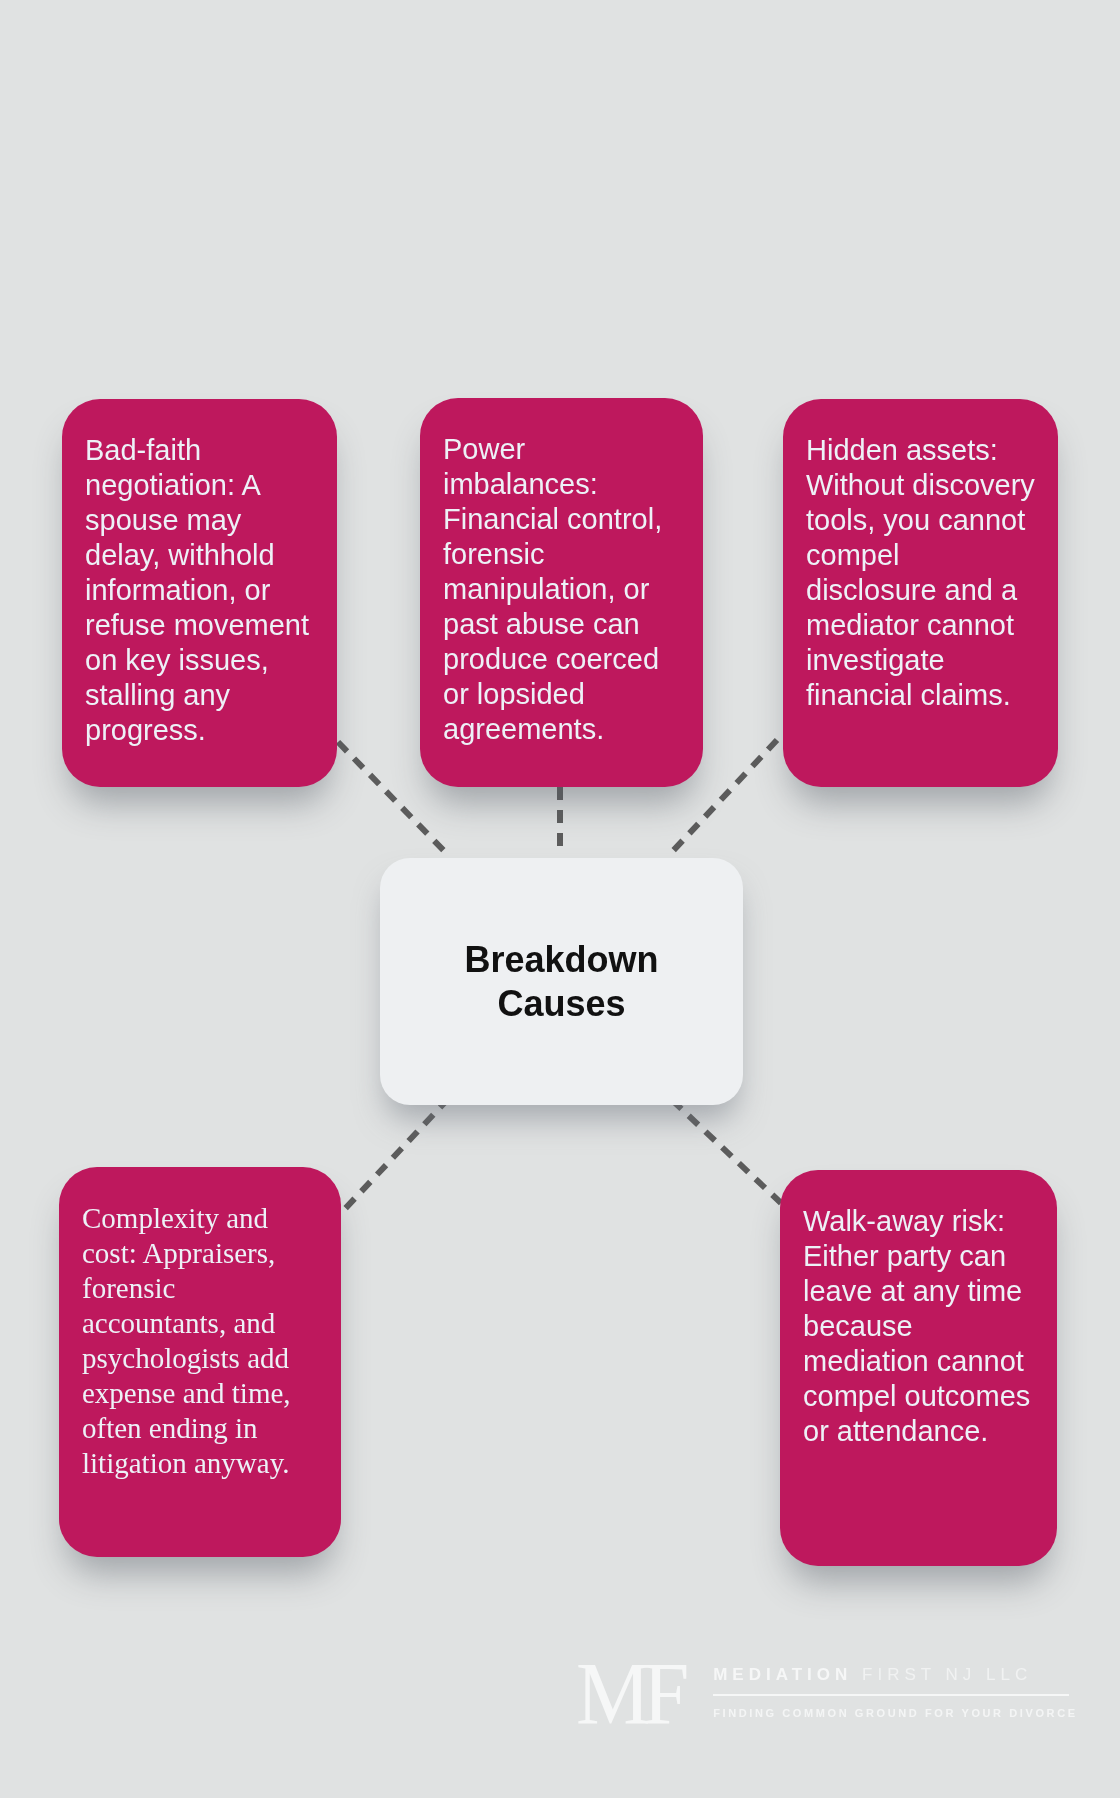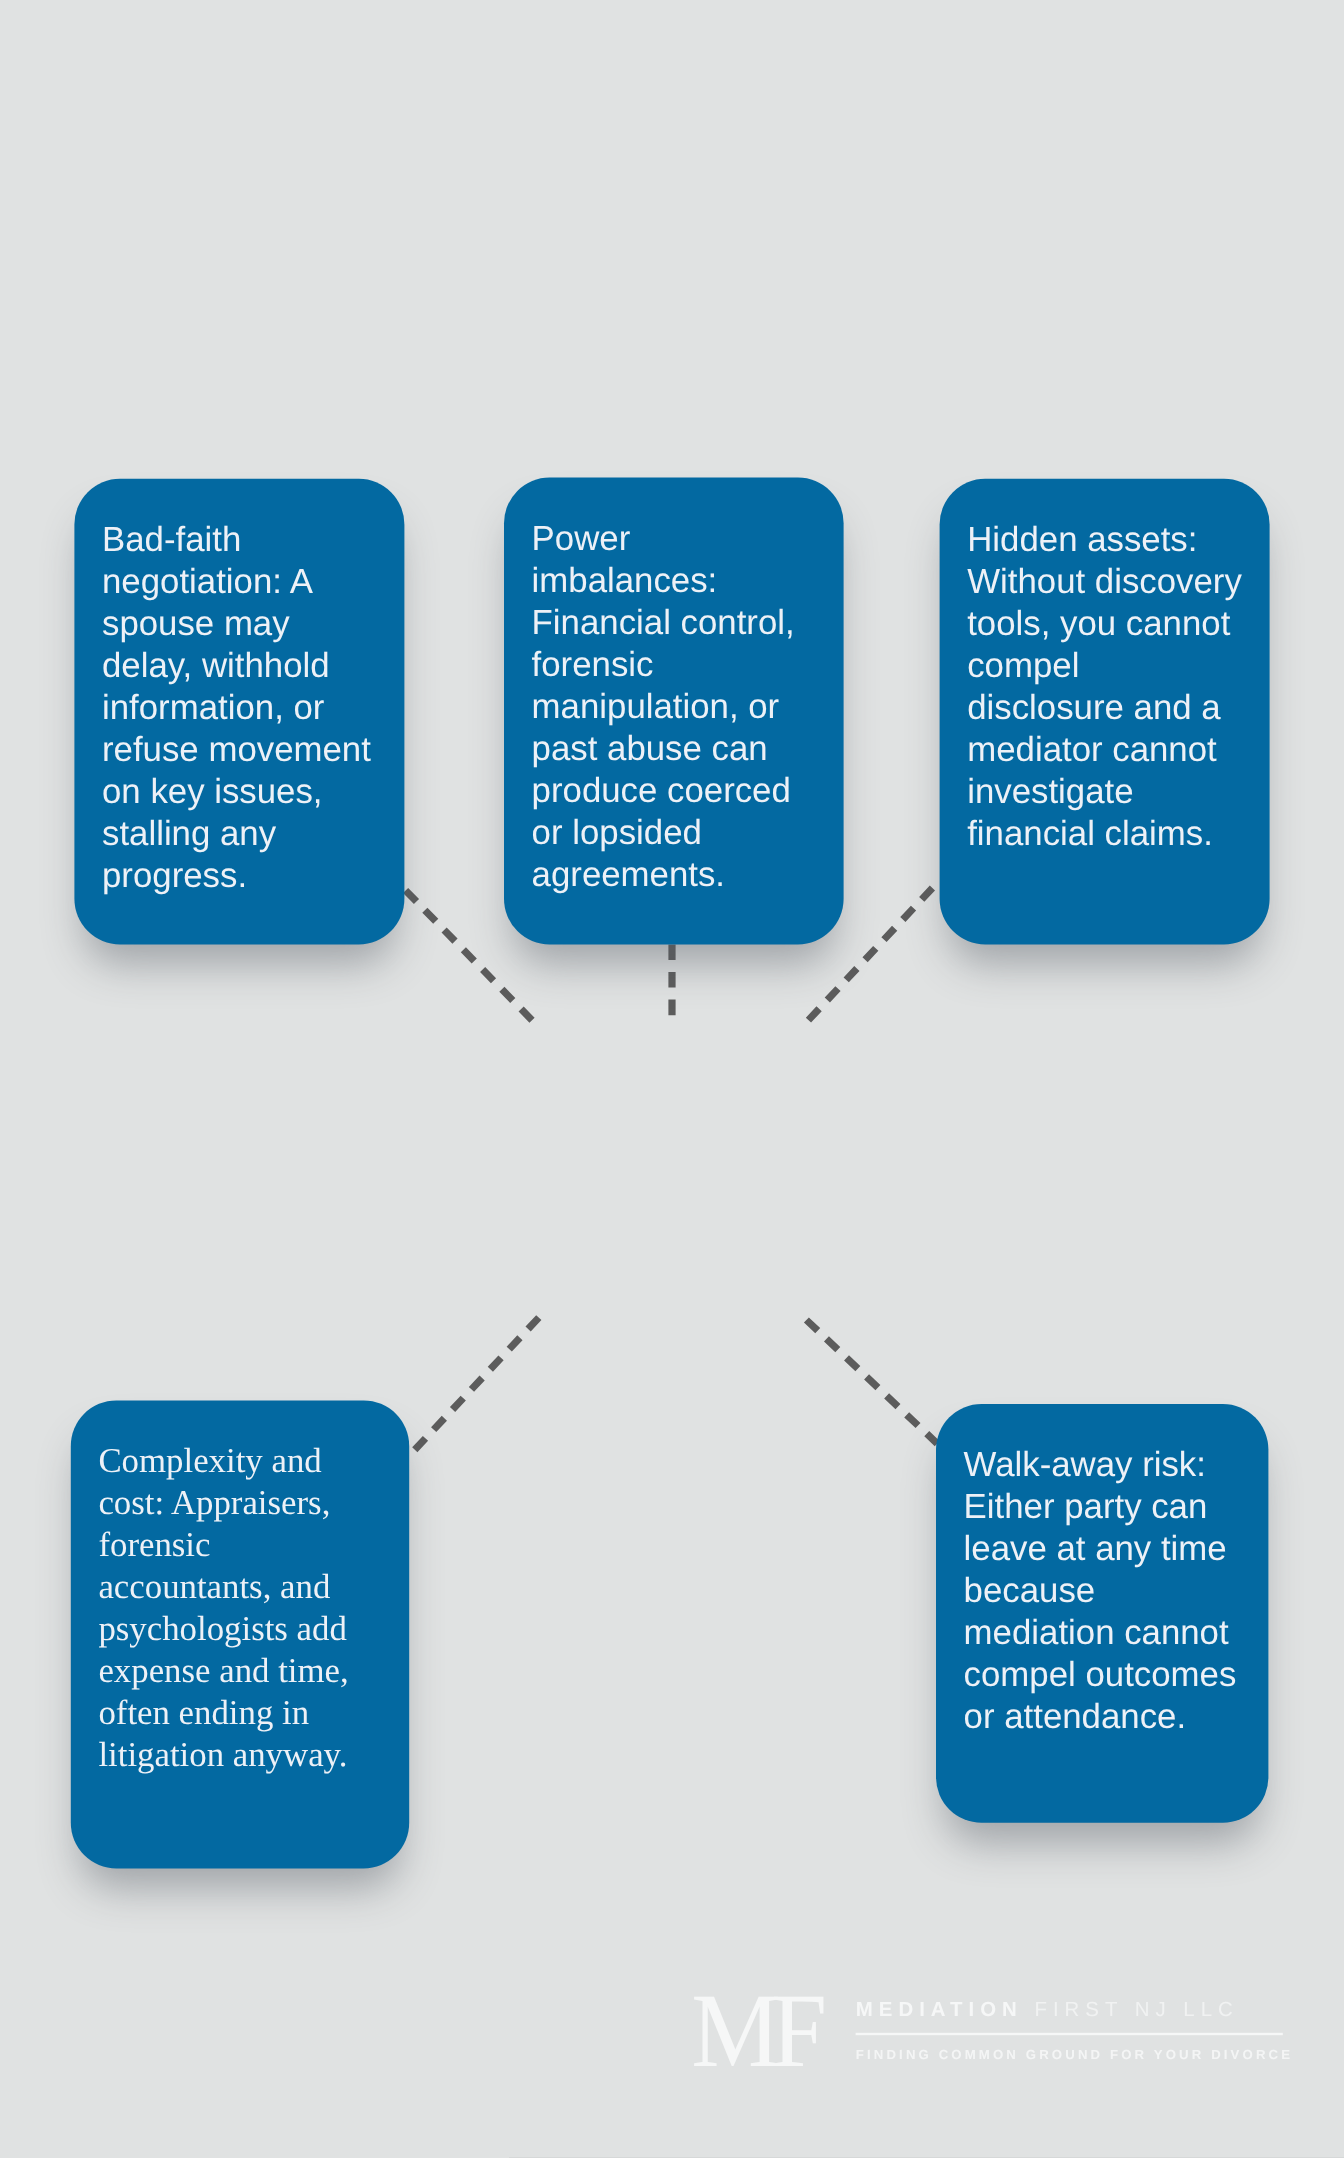--- a/index.html
+++ b/index.html
@@ -31,34 +31,34 @@
   .connectors{
     position:absolute;
     top:0;left:0;
     width:1120px;height:1798px;
     pointer-events:none;
   }
 
   
   .cause-card{
     position:absolute;
-    background:#0369a1;
+    background:#be185d;
     border-radius:38px;
     box-shadow:0 24px 34px -8px rgba(85,90,100,0.45);
     color:#edf1f7;
     font-size:29px;
     line-height:35px;
     padding:34px 23px;
     box-sizing:border-box;
   }
   .card-1{left:62px;  top:399px; width:275px; height:388px;}
   .card-2{left:420px; top:398px; width:283px; height:389px;}
   .card-3{left:783px; top:399px; width:275px; height:388px;}
   .card-4{left:59px;  top:1167px; width:282px; height:390px;font-family:Liberation Serif, serif;}
-  .card-5{left:780px; top:1170px; width:277px; height:349px;}
+  .card-5{left:780px; top:1170px; width:277px; height:396px;}
 
   
   .center-node{
     position:absolute;
     left:380px; top:858px;
     width:363px; height:247px;
     background:#eef0f2;
     border-radius:30px;
     box-shadow:0 20px 30px -6px rgba(110,115,125,0.5);
     display:flex;
@@ -129,20 +129,23 @@
       <line x1="672" y1="1100" x2="781" y2="1203"></line>
     </g>
   </svg>
 
   <div class="cause-card card-1">Bad-faith negotiation: A spouse may delay, withhold information, or refuse movement on key issues, stalling any progress.</div>
 
   <div class="cause-card card-2">Power imbalances: Financial control, forensic manipulation, or past abuse can produce coerced or lopsided agreements.</div>
 
   <div class="cause-card card-3">Hidden assets: Without discovery tools, you cannot compel disclosure and a mediator cannot investigate financial claims.</div>
 
+  <div class="center-node">
+    <div class="label">Breakdown Causes</div>
+  </div>
 
   <div class="cause-card card-4">Complexity and cost: Appraisers, forensic accountants, and psychologists add expense and time, often ending in litigation anyway.</div>
 
   <div class="cause-card card-5">Walk-away risk: Either party can leave at any time because mediation cannot compel outcomes or attendance.</div>
 
   <div class="footer-logo">
     <div class="monogram">MF</div>
     <div class="brand-block">
       <div class="brand-line">
         <span class="brand-primary">MEDIATION</span>

